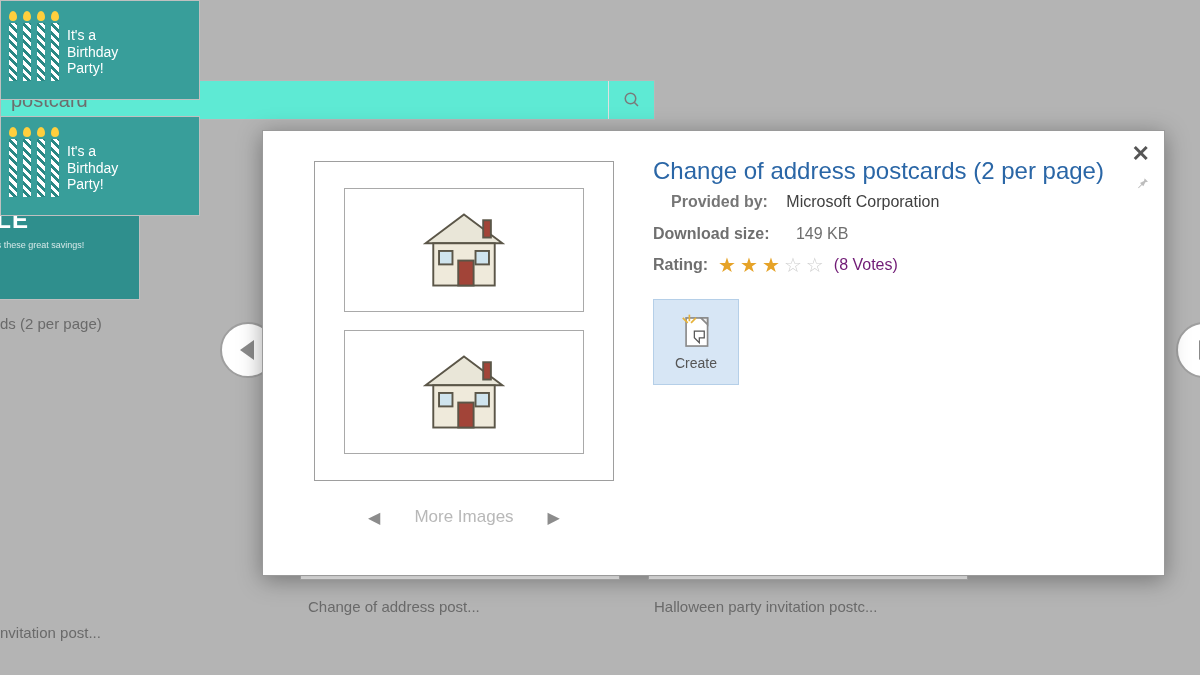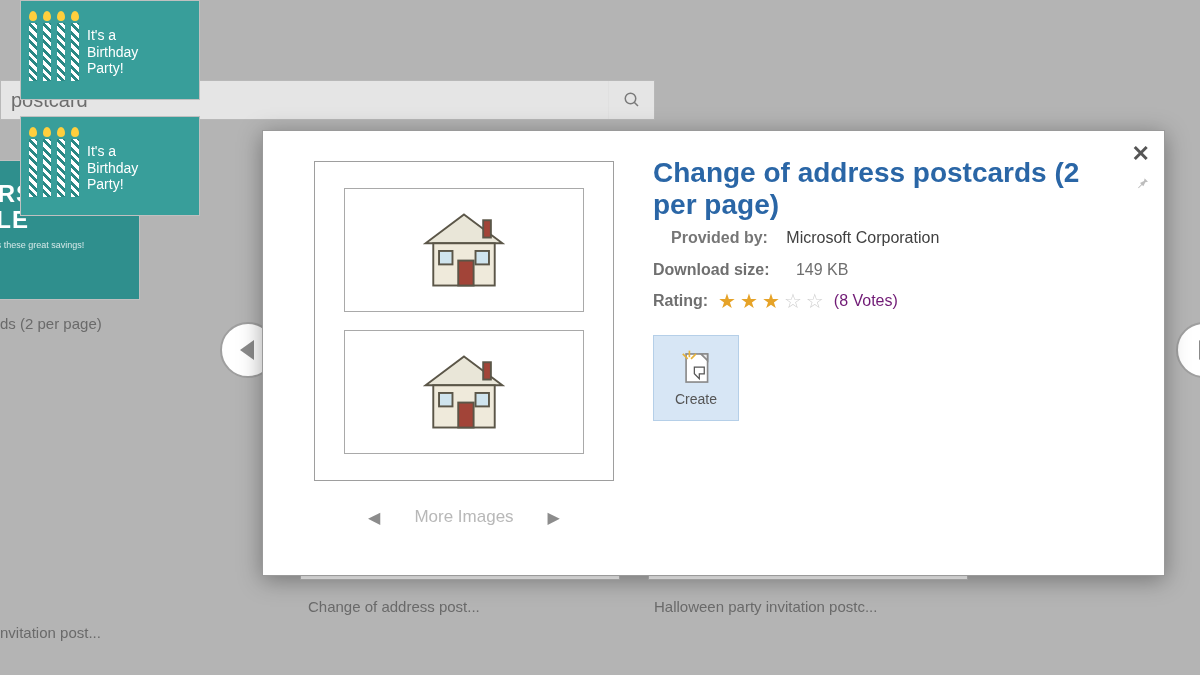--- a/index.html
+++ b/index.html
@@ -5,39 +5,39 @@
   * { box-sizing: border-box; margin: 0; padding: 0; }
   html, body { width: 1200px; height: 675px; overflow: hidden; font-family: "Segoe UI", Arial, sans-serif; }
   body { background: #c9c9c9; position: relative; }
 
   
   .dimmer { position:absolute; inset:0; background:rgba(140,140,140,0.35); }
 
   
   .search-wrap {
     position: absolute; left: 0; top: 80px; width: 655px; height: 40px;
-    background: #e5e5e5; border: 1px solid #b8b8b8; display: flex; align-items: center;
+    background: #5eead4; border: 1px solid #b8b8b8; display: flex; align-items: center;
   }
   .search-input {
     flex: 1; border: none; outline: none; font-size: 20px; color: #6d6d6d;
     padding: 6px 10px; background: transparent;
   }
   .search-btn {
     width: 46px; height: 100%; display:flex; align-items:center; justify-content:center;
     border-left: 1px solid #e0e0e0; cursor:pointer;
   }
 
   
   .bg-tile { position:absolute; background:#fff; border:1px solid #c0c0c0; }
   .tile1 { left:-60px; top:160px; width:200px; height:140px; background:#2f8f8d; color:#fff; padding:20px; }
   .tile1 .big { font-size:24px; font-weight:600; letter-spacing:1px; line-height:1.1; }
   .tile1 .small { font-size:9px; opacity:.8; margin-top:6px; }
   .caption { position:absolute; font-size:15px; color:#6a6a6a; }
   .cap1 { left:0; top:315px; }
-  .col2 { left:-60px; top:360px; width:200px;padding-left:20px; }
+  .col2 { left:-60px; top:360px; width:200px; }
   .col2 .bdaycard { height:100px; background:#389e9a; border:1px solid #c0c0c0; margin-bottom:16px; position:relative; color:#fff; padding:12px 8px 8px 8px; display:flex; align-items:center; gap:8px;}
   .col2 .bdaycard .candles { display:flex; gap:6px; }
   .col2 .bdaycard .candle { width:8px; height:58px; background:repeating-linear-gradient(45deg,#fff,#fff 3px,#2a8784 3px,#2a8784 6px); position:relative; }
   .col2 .bdaycard .candle::after{content:""; position:absolute; left:0; top:-12px; width:8px; height:10px; background:#ffcf3d; border-radius:50% 50% 50% 50% / 60% 60% 40% 40%; }
   .col2 .bdaycard .txt { font-size:14px; line-height:1.2; }
   .cap2 { left:0; top:624px; }
   .cap3 { left:308px; top:598px; }
   .cap4 { left:654px; top:598px; }
   .bg-tile.t3 { left:300px; top:430px; width:320px; height:150px; }
   .bg-tile.t4 { left:648px; top:430px; width:320px; height:150px; }
@@ -48,21 +48,21 @@
     background:#fff; border:1px solid #9a9a9a; box-shadow:0 4px 22px rgba(0,0,0,.35);
     display:flex;
   }
   .prev-col { flex:0 0 380px; padding:30px 22px 12px 44px; display:flex; flex-direction:column; align-items:center; }
   .preview-box { width:300px; height:320px; border:1px solid #9e9e9e; display:flex; flex-direction:column; align-items:center; justify-content:center; gap:18px; padding:18px; }
   .postcard { width:240px; height:124px; border:1px solid #a9a9a9; background:#fff; display:flex; align-items:center; justify-content:center; }
   .more-row { margin-top:26px; display:flex; align-items:center; gap:34px; color:#b8b8b8; font-size:17px; }
   .more-row .arrow { font-size:16px; color:#8c8c8c; cursor:pointer; }
 
   .info-col { flex:1; padding:26px 36px 20px 10px; color:#666; position:relative; }
-  .title { color:#2a66a6; font-size:28px; font-weight:700; line-height:1.15; margin-bottom:8px; }
+  .title { color:#2a66a6; font-size:24px; font-weight:400; line-height:1.15; margin-bottom:8px; }
   .provided { font-size:16px; color:#767676; margin-bottom:14px; }
   .provided .label { font-weight:600; margin-right:14px;margin-left:18px; }
   .provided .val { color:#404040; }
   .desc { font-size:16px; color:#707070; line-height:1.38; margin-bottom:22px; max-width:460px; }
   .meta { font-size:16px; color:#6f6f6f; margin-bottom:10px; }
   .meta .label { font-weight:600; margin-right:22px; }
   .rating-row { display:flex; align-items:center; gap:10px; font-size:16px; color:#6f6f6f; margin-bottom:22px;text-align:right;}
   .stars { display:flex; gap:4px; }
   .star { font-size:20px; color:#cfcfcf; }
   .star.filled { color:#e6a328; }

